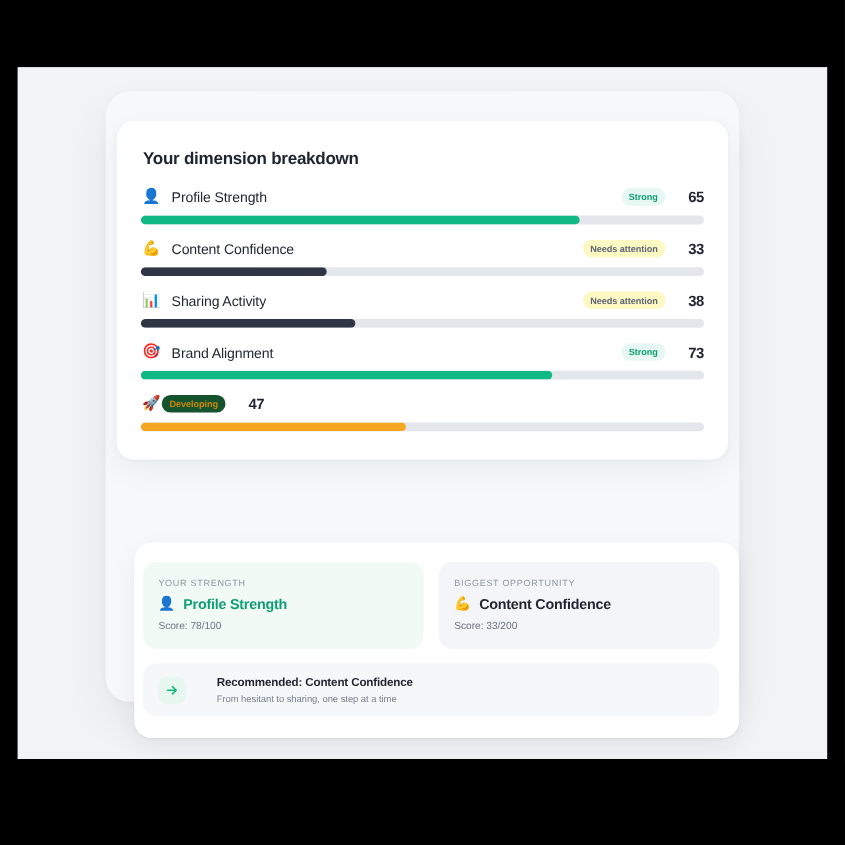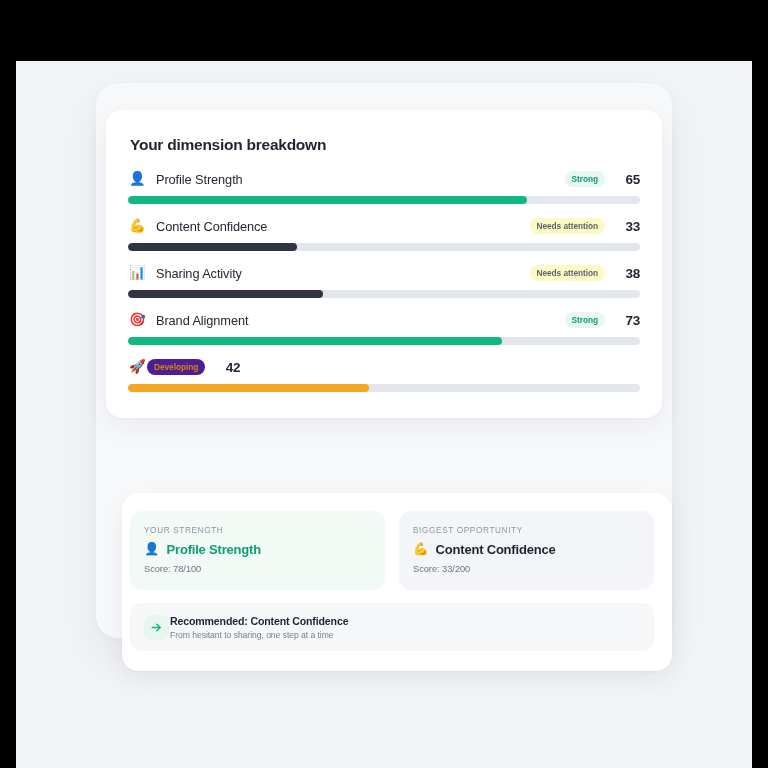--- a/index.html
+++ b/index.html
@@ -11,21 +11,21 @@
     font-family: "Liberation Sans", sans-serif;
     -webkit-font-smoothing: antialiased;
   }
 
   
   #frame {
     position: absolute;
     left: 16px;
     top: 61px;
     width: 736px;
-    height: 708px;
+    height: 629px;
     background: #f1f3f5;
     overflow: hidden;
   }
 
   
   #outer-panel {
     position: absolute;
     left: 80px;
     top: 22px;
     width: 576px;
@@ -94,21 +94,21 @@
     flex: 0 0 auto;
     font-size: 8.3px;
     font-weight: 600;
     padding: 3px 7px 3.5px 7px;
     border-radius: 9px;
     letter-spacing: -0.05px;
     white-space: nowrap;
   }
   .badge.strong  { color: #0f9e72; background: #e6f8f1; text-align: center; }
   .badge.needs   { color: #5b6475; background: #fef9c3; }
-  .badge.develop { color: #d08706; background: #4c1d95; }
+  .badge.develop { color: #d08706; background: #14532d; }
 
   .dim-score {
     flex: 0 0 auto;
     width: 26px;
     text-align: right;
     font-size: 13.5px;
     font-weight: 700;
     color: #1f2430;
     margin-left: 9px;
     letter-spacing: -0.3px;
@@ -196,21 +196,21 @@
     width: 25px;
     height: 25px;
     border-radius: 8px;
     background: #e7f7ef;
     display: flex;
     align-items: center;
     justify-content: center;
   }
   #rec-icon-wrap svg { display: block; }
 
-  #rec-text { margin-left: 1px; }
+  #rec-text { margin-left: 28px; }
   #rec-title {
     font-size: 10.6px;
     font-weight: 700;
     color: #1f2430;
     letter-spacing: -0.15px;
     margin-bottom: 3px;
   }
   #rec-sub {
     font-size: 8.6px;
     font-weight: 400;
@@ -269,21 +269,21 @@
             <span class="dim-score">73</span>
           </div>
           <div class="track">
             <div class="fill" style="width: 73%; background: rgb(16, 185, 129);"></div>
           </div>
         </div>
         <div class="dim-row">
           <div class="dim-head">
             <span class="dim-emoji">🚀</span>
             <span class="badge develop">Developing</span>
-            <span class="dim-score">42</span>
+            <span class="dim-score">47</span>
           </div>
           <div class="track">
             <div class="fill" style="width: 47%; background: rgb(245, 166, 35);"></div>
           </div>
         </div>
       </div>
   </div>
 
   <div class="card" id="summary-card">
 

